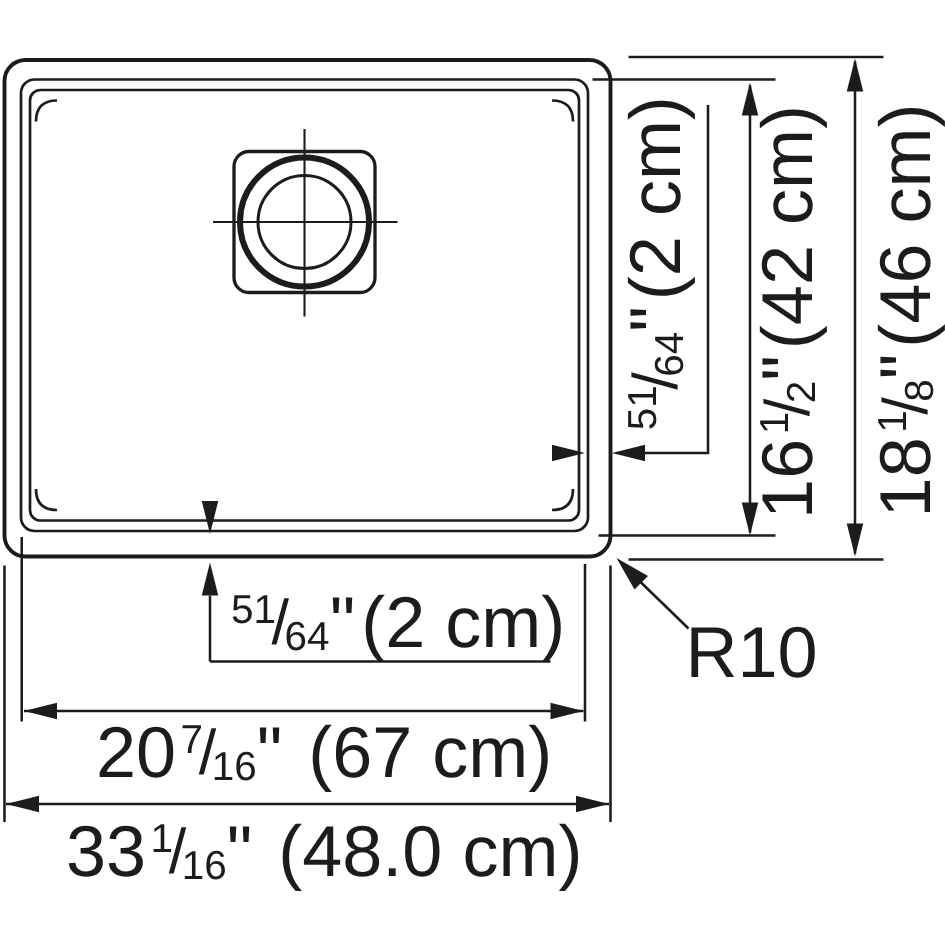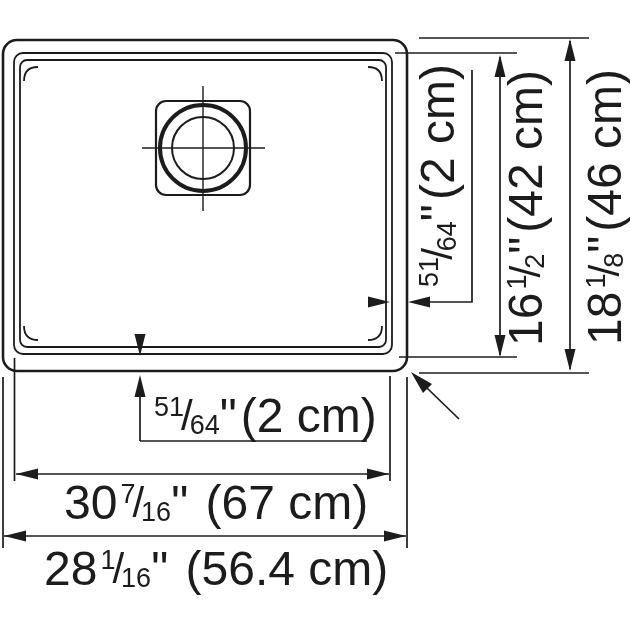--- a/index.html
+++ b/index.html
@@ -90,21 +90,24 @@
 
   <div class="dimlabel rot" style="left:605px;top:207px;">
     <span class="w">18</span><span class="fn">1</span><span class="fs">/</span><span class="fd">8</span><span class="in">"</span><span class="me">(46 cm)</span>
   </div>
 
   <div class="dimlabel" style="left:151px;top:392px;">
     <span class="fn">51</span><span class="fs">/</span><span class="fd">64</span><span class="in">"</span><span class="me">(2 cm)</span>
   </div>
 
   <div class="dimlabel" style="left:64px;top:479px;">
-    <span class="w">30</span><span class="fn">7</span><span class="fs">/</span><span class="fd">16</span><span class="in">"</span><span class="me"> (67 cm)</span>
+    <span class="w">20</span><span class="fn">7</span><span class="fs">/</span><span class="fd">16</span><span class="in">"</span><span class="me"> (67 cm)</span>
   </div>
 
   <div class="dimlabel" style="left:44px;top:545px;">
-    <span class="w">28</span><span class="fn">1</span><span class="fs">/</span><span class="fd">16</span><span class="in">"</span><span class="me"> (56.4 cm)</span>
+    <span class="w">33</span><span class="fn">1</span><span class="fs">/</span><span class="fd">16</span><span class="in">"</span><span class="me"> (48.0 cm)</span>
   </div>
 
+  <div class="dimlabel" style="left:457px;top:412px;">
+    <span class="w">R10</span>
+  </div>
 
 </div>
 
 </body></html>

